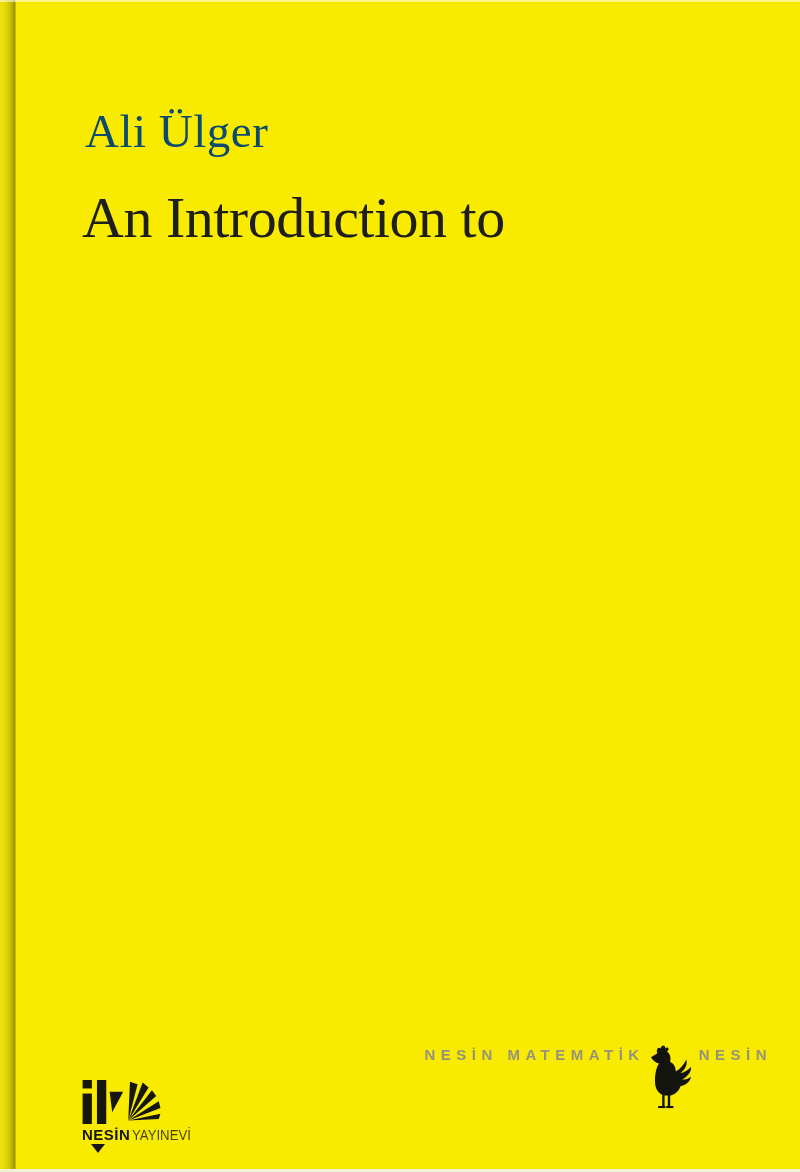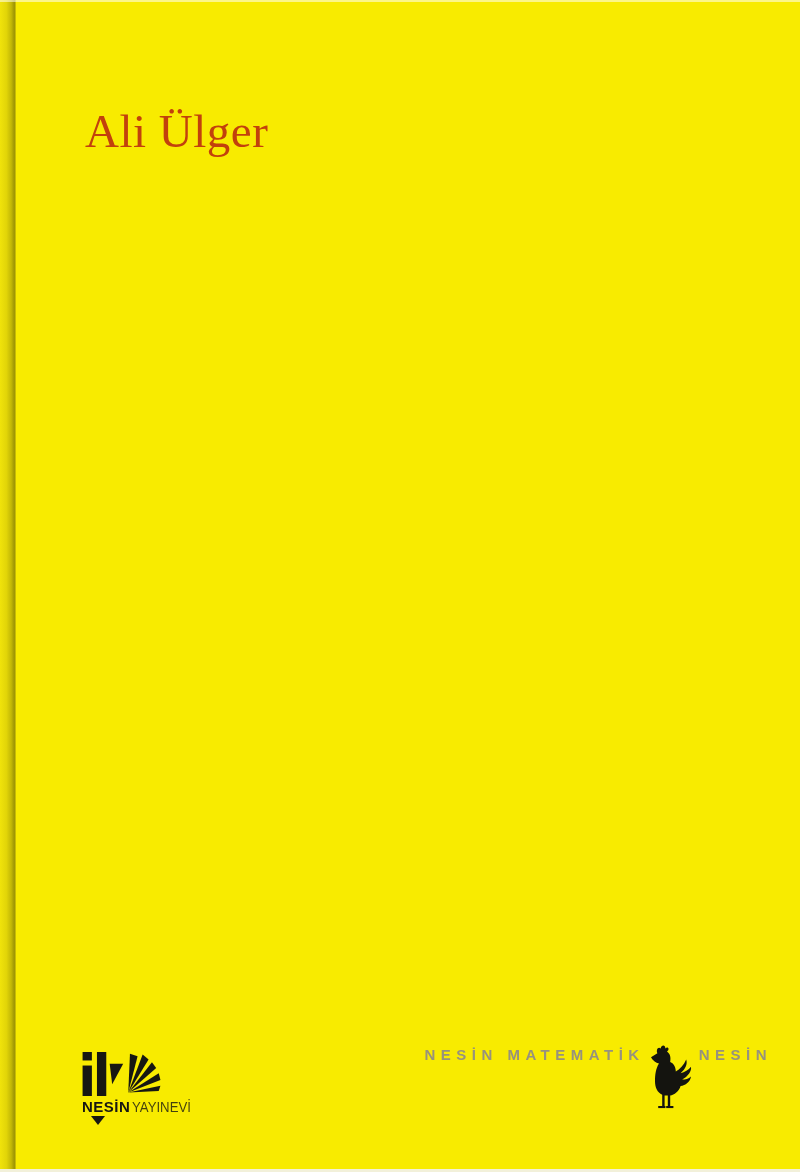--- a/index.html
+++ b/index.html
@@ -35,41 +35,41 @@
     width: 800px; height: 3px;
     background: #f2f0da;
   }
   .author {
     position: absolute;
     left: 85px;
     top: 104px;
     font-family: "Liberation Serif", "DejaVu Serif", serif;
     font-size: 47px;
     font-weight: 400;
-    color: #c2410c;
+    color: #0c4a6e;
     letter-spacing: 0.5px;
     white-space: nowrap;
   }
   .title {
     position: absolute;
     left: 82px;
     top: 184px;
     font-family: "Liberation Serif", "DejaVu Serif", serif;
     font-size: 58px;
     font-weight: 400;
     line-height: 67px;
     color: #1e1e1c;
     letter-spacing: -0.5px;
     white-space: nowrap;
   }
   
   .publisher {
     position: absolute;
     left: 82px;
-    top: 1052px;
+    top: 1080px;
     width: 110px;
   }
   .publisher .mark {
     display: block;
     width: 79px;
     height: 44px;
   }
   .publisher .wordmark {
     margin-top: 3px;
     font-size: 15px;
@@ -126,20 +126,21 @@
 <body>
 
 <div class="cover">
 
   <div class="spine-shadow"></div>
   <div class="edge-top"></div>
 
   <div class="author">Ali Ülger</div>
 
   <div class="title">
+    <div>An Introduction to</div>
   </div>
 
   <div class="publisher">
     <svg class="mark" viewBox="0 0 92 52" xmlns="http://www.w3.org/2000/svg">
       <g fill="#171712">
         <rect x="0" y="0" width="11" height="10"></rect>
         <rect x="0" y="16" width="11" height="36"></rect>
         <rect x="17" y="0" width="11" height="52"></rect>
         <polygon points="32,14 48,14 35,38"></polygon>
         <polygon points="54,48 56,2 65,5"></polygon>

